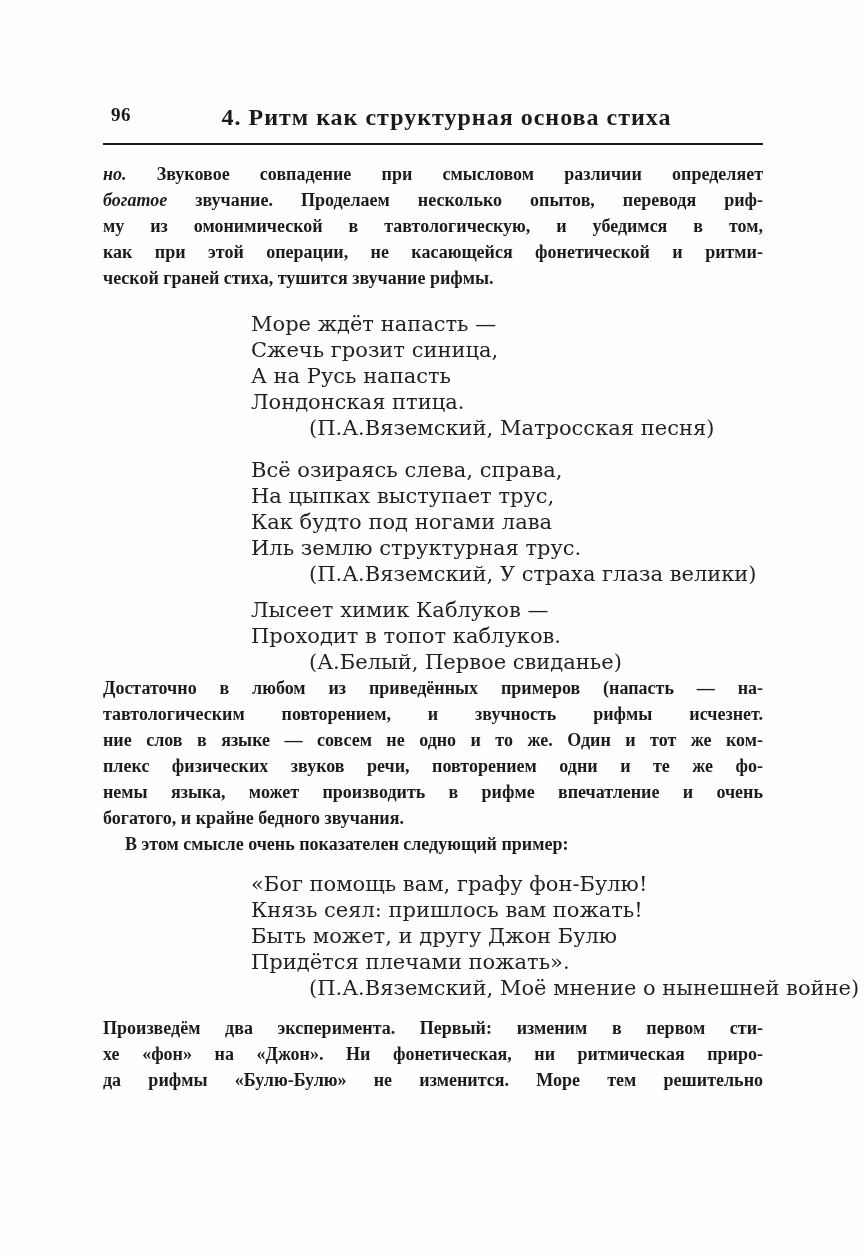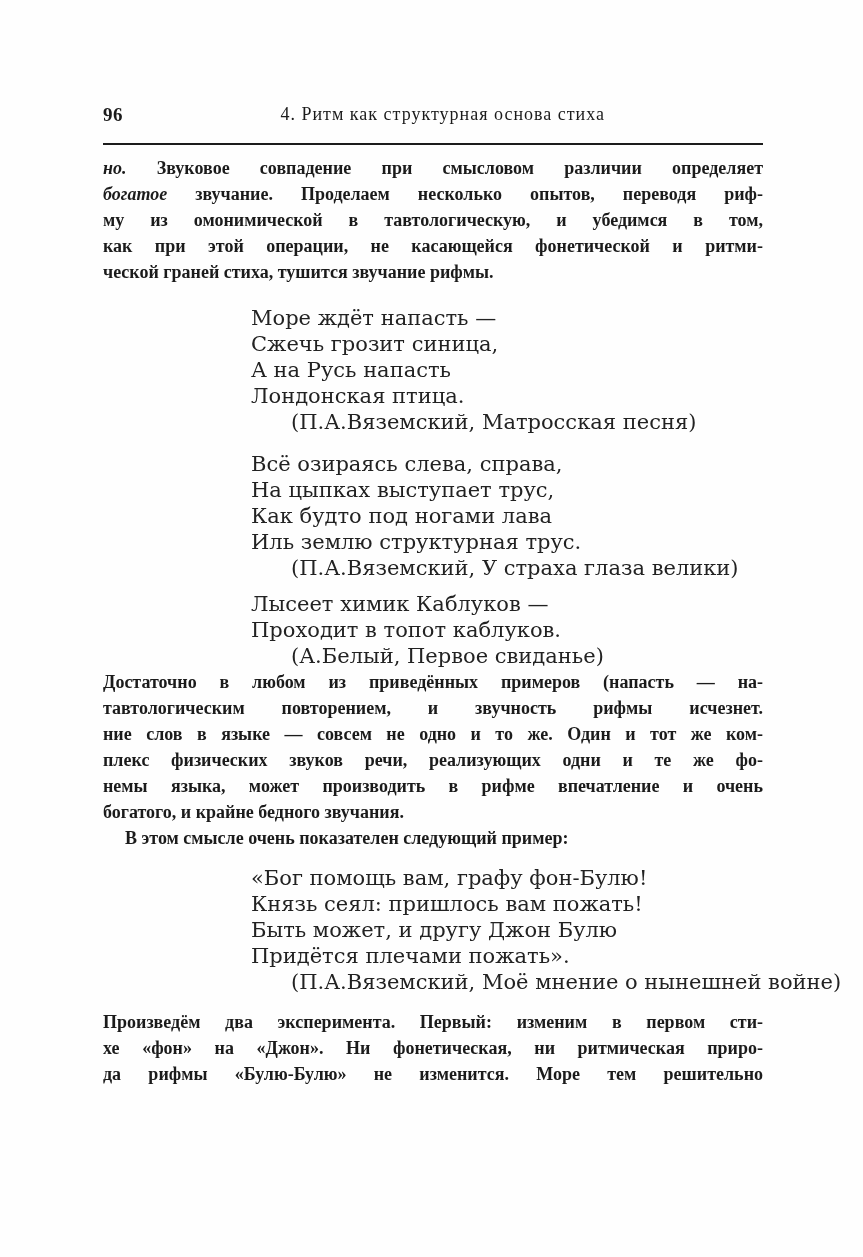--- a/index.html
+++ b/index.html
@@ -9,49 +9,49 @@
     color: #1b1b1b;
     font-family: "Liberation Serif", serif;
     overflow: hidden;
   }
   .page { position: relative; width: 863px; height: 1257px; }
   .column { position: absolute; left: 103px; top: 104px; width: 660px; }
 
   
   .header { position: relative; height: 24px; }
   .page-number {
-    position: absolute; left: 0; top: 0;
+    position: absolute; left: 8px; top: 0;
     font-size: 19px; font-weight: bold; letter-spacing: 0.5px;
   }
   .running-title {
     position: absolute; left: 50%; top: 0; transform: translateX(-47%);
-    font-size: 18px; font-weight: normal; letter-spacing: 1px; white-space: nowrap;
+    font-size: 24px; font-weight: bold; letter-spacing: 1px; white-space: nowrap;
   }
   .rule { height: 2px; background: #1c1c1c; margin-top: 15px; }
 
   
   .para { font-size: 18px; line-height: 26px; font-weight: bold; }
   .para .it { font-style: italic; }
   .tline { text-align: justify; text-align-last: justify; }
   .tline.lastline { text-align: justify; text-align-last: left; }
   .para.indent .tline { text-indent: 22px; }
 
   
   .verse {
     margin-left: 148px;
     font-family: "DejaVu Serif", serif;
     font-weight: normal;
     font-size: 21px; line-height: 26px;
     color: #222;
   }
   .verse .vline { white-space: nowrap; }
-  .verse .attribution { margin-left: 40px; white-space: nowrap; }
+  .verse .attribution { margin-left: 58px; white-space: nowrap; }
 
   
-  .content > :nth-child(1) { margin-top: 10px; }
+  .content > :nth-child(1) { margin-top: 16px; }
   .content > :nth-child(2) { margin-top: 20px; }
   .content > :nth-child(3) { margin-top: 16px; }
   .content > :nth-child(4) { margin-top: 10px; }
   .content > :nth-child(5) { }
   .content > :nth-child(6) { margin-top: 0; }
   .content > :nth-child(7) { margin-top: 14px; }
   .content > :nth-child(8) { margin-top: 14px; }
 </style>
 </head>
 <body>
@@ -87,21 +87,21 @@
         </div>
         <div class="verse">
           <div class="vline">Лысеет химик Каблуков —</div>
           <div class="vline">Проходит в топот каблуков.</div>
           <div class="attribution">(А.Белый, Первое свиданье)</div>
         </div>
         <div class="para">
           <div class="tline"><span>Достаточно в любом из приведённых примеров (напасть — на-</span></div>
           <div class="tline"><span>тавтологическим повторением, и звучность рифмы исчезнет.</span></div>
           <div class="tline"><span>ние слов в языке — совсем не одно и то же. Один и тот же ком-</span></div>
-          <div class="tline"><span>плекс физических звуков речи, реализующих одни и те же фо-</span></div>
+          <div class="tline"><span>плекс физических звуков речи, повторением одни и те же фо-</span></div>
           <div class="tline"><span>немы языка, может производить в рифме впечатление и очень</span></div>
           <div class="tline lastline"><span>богатого, и крайне бедного звучания.</span></div>
         </div>
         <div class="para indent">
           <div class="tline lastline"><span>В этом смысле очень показателен следующий пример:</span></div>
         </div>
         <div class="verse">
           <div class="vline">«Бог помощь вам, графу фон-Булю!</div>
           <div class="vline">Князь сеял: пришлось вам пожать!</div>
           <div class="vline">Быть может, и другу Джон Булю</div>

